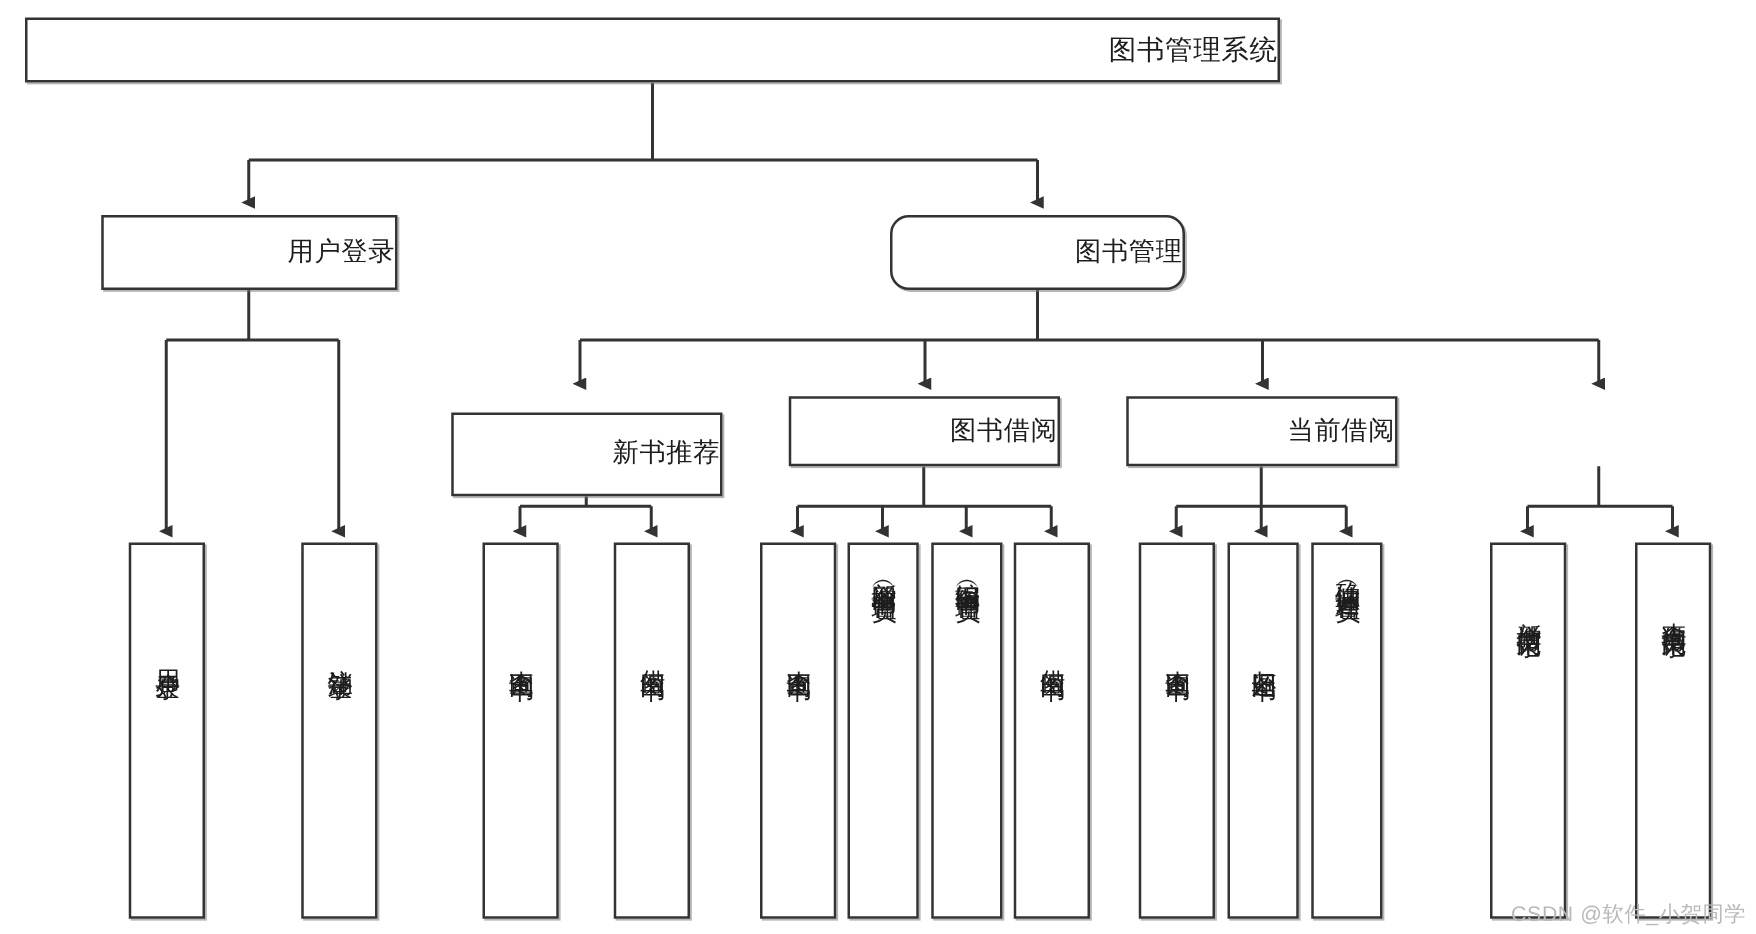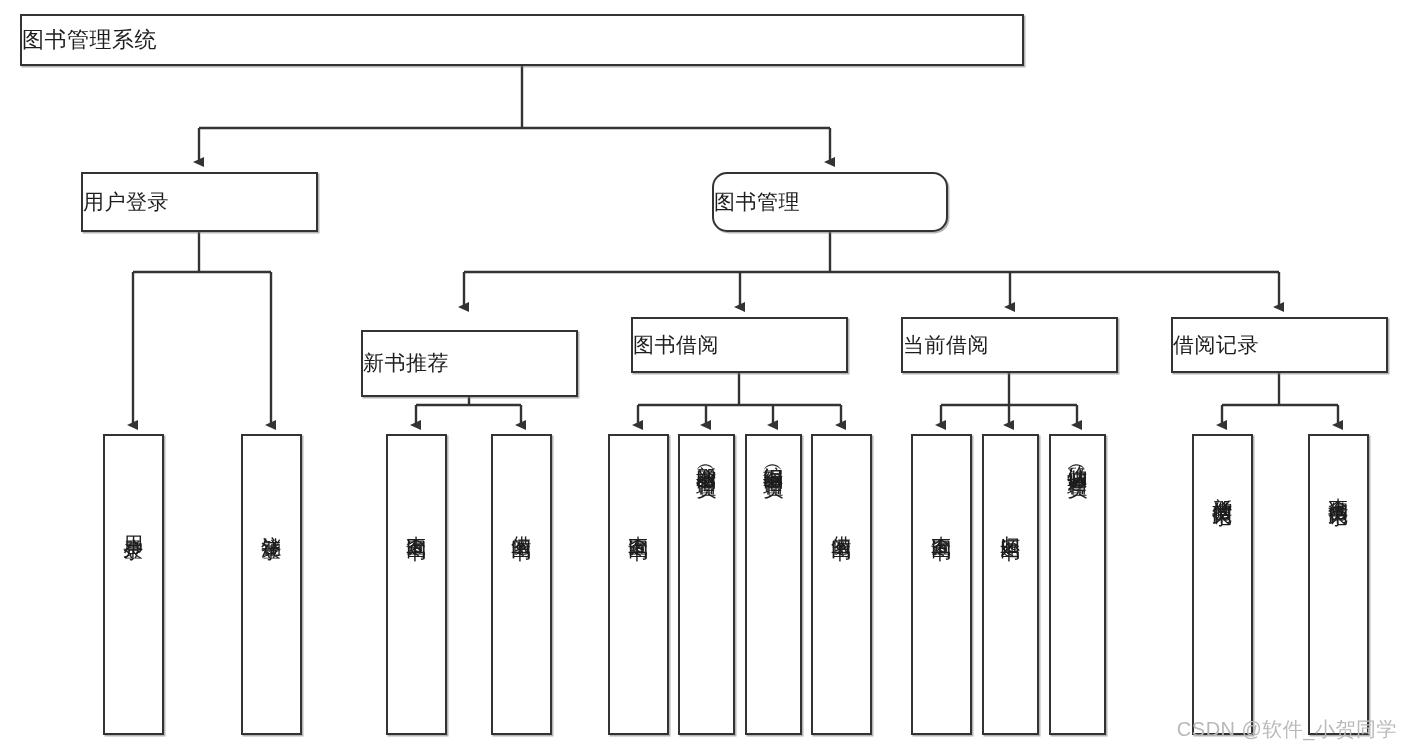--- a/index.html
+++ b/index.html
@@ -26,21 +26,21 @@
     pointer-events: none;
   }
   .node {
     position: absolute;
     box-sizing: border-box;
     background: #ffffff;
     border: 2px solid #333333;
     box-shadow: 1.5px 1.5px 0 rgba(120,120,120,0.55);
     display: flex;
     align-items: center;
-    justify-content: flex-start;
+    justify-content: flex-end;
     color: #222222;
   }
   .node .label {
     font-size: 21px;
     line-height: 1.15;
     letter-spacing: 0.5px;
     white-space: nowrap;
     color: #1d1d1d;
   }
   .node.root .label { font-size: 22px; }
@@ -66,21 +66,21 @@
   .node.leaf.hi .label {
     margin-top: 8px;
   }
   .node.leaf.rec .label {
     margin-top: 40px;
   }
   .watermark {
     position: absolute;
     right: 8px;
     bottom: 4px;
-    font-size: 20px;
+    font-size: 17px;
     color: #b9b9b9;
     white-space: nowrap;
     letter-spacing: 0.5px;
   }
 </style>
 </head>
 <body>
 
 <div id="canvas">
 
@@ -147,23 +147,20 @@
 
   <div class="node l3" style="left:361px; top:330px; width:217px; height:67px;">
     <span class="label">新书推荐</span>
   </div>
   <div class="node l3" style="left:901px; top:317px; width:217px; height:56px;">
     <span class="label">当前借阅</span>
   </div>
   <div class="node l3" style="left:631px; top:317px; width:217px; height:56px;">
     <span class="label">图书借阅</span>
   </div>
-  <div class="node l3" style="left:1171px; top:317px; width:217px; height:56px;">
-    <span class="label">借阅记录</span>
-  </div>
 
   <div class="node leaf mid" style="left:103px; top:434px; width:61px; height:301px;">
     <span class="label">用户登录</span>
   </div>
   <div class="node leaf mid" style="left:241px; top:434px; width:61px; height:301px;">
     <span class="label">注销登录</span>
   </div>
 
   <div class="node leaf mid" style="left:386px; top:434px; width:61px; height:301px;">
     <span class="label">查询图书</span>

